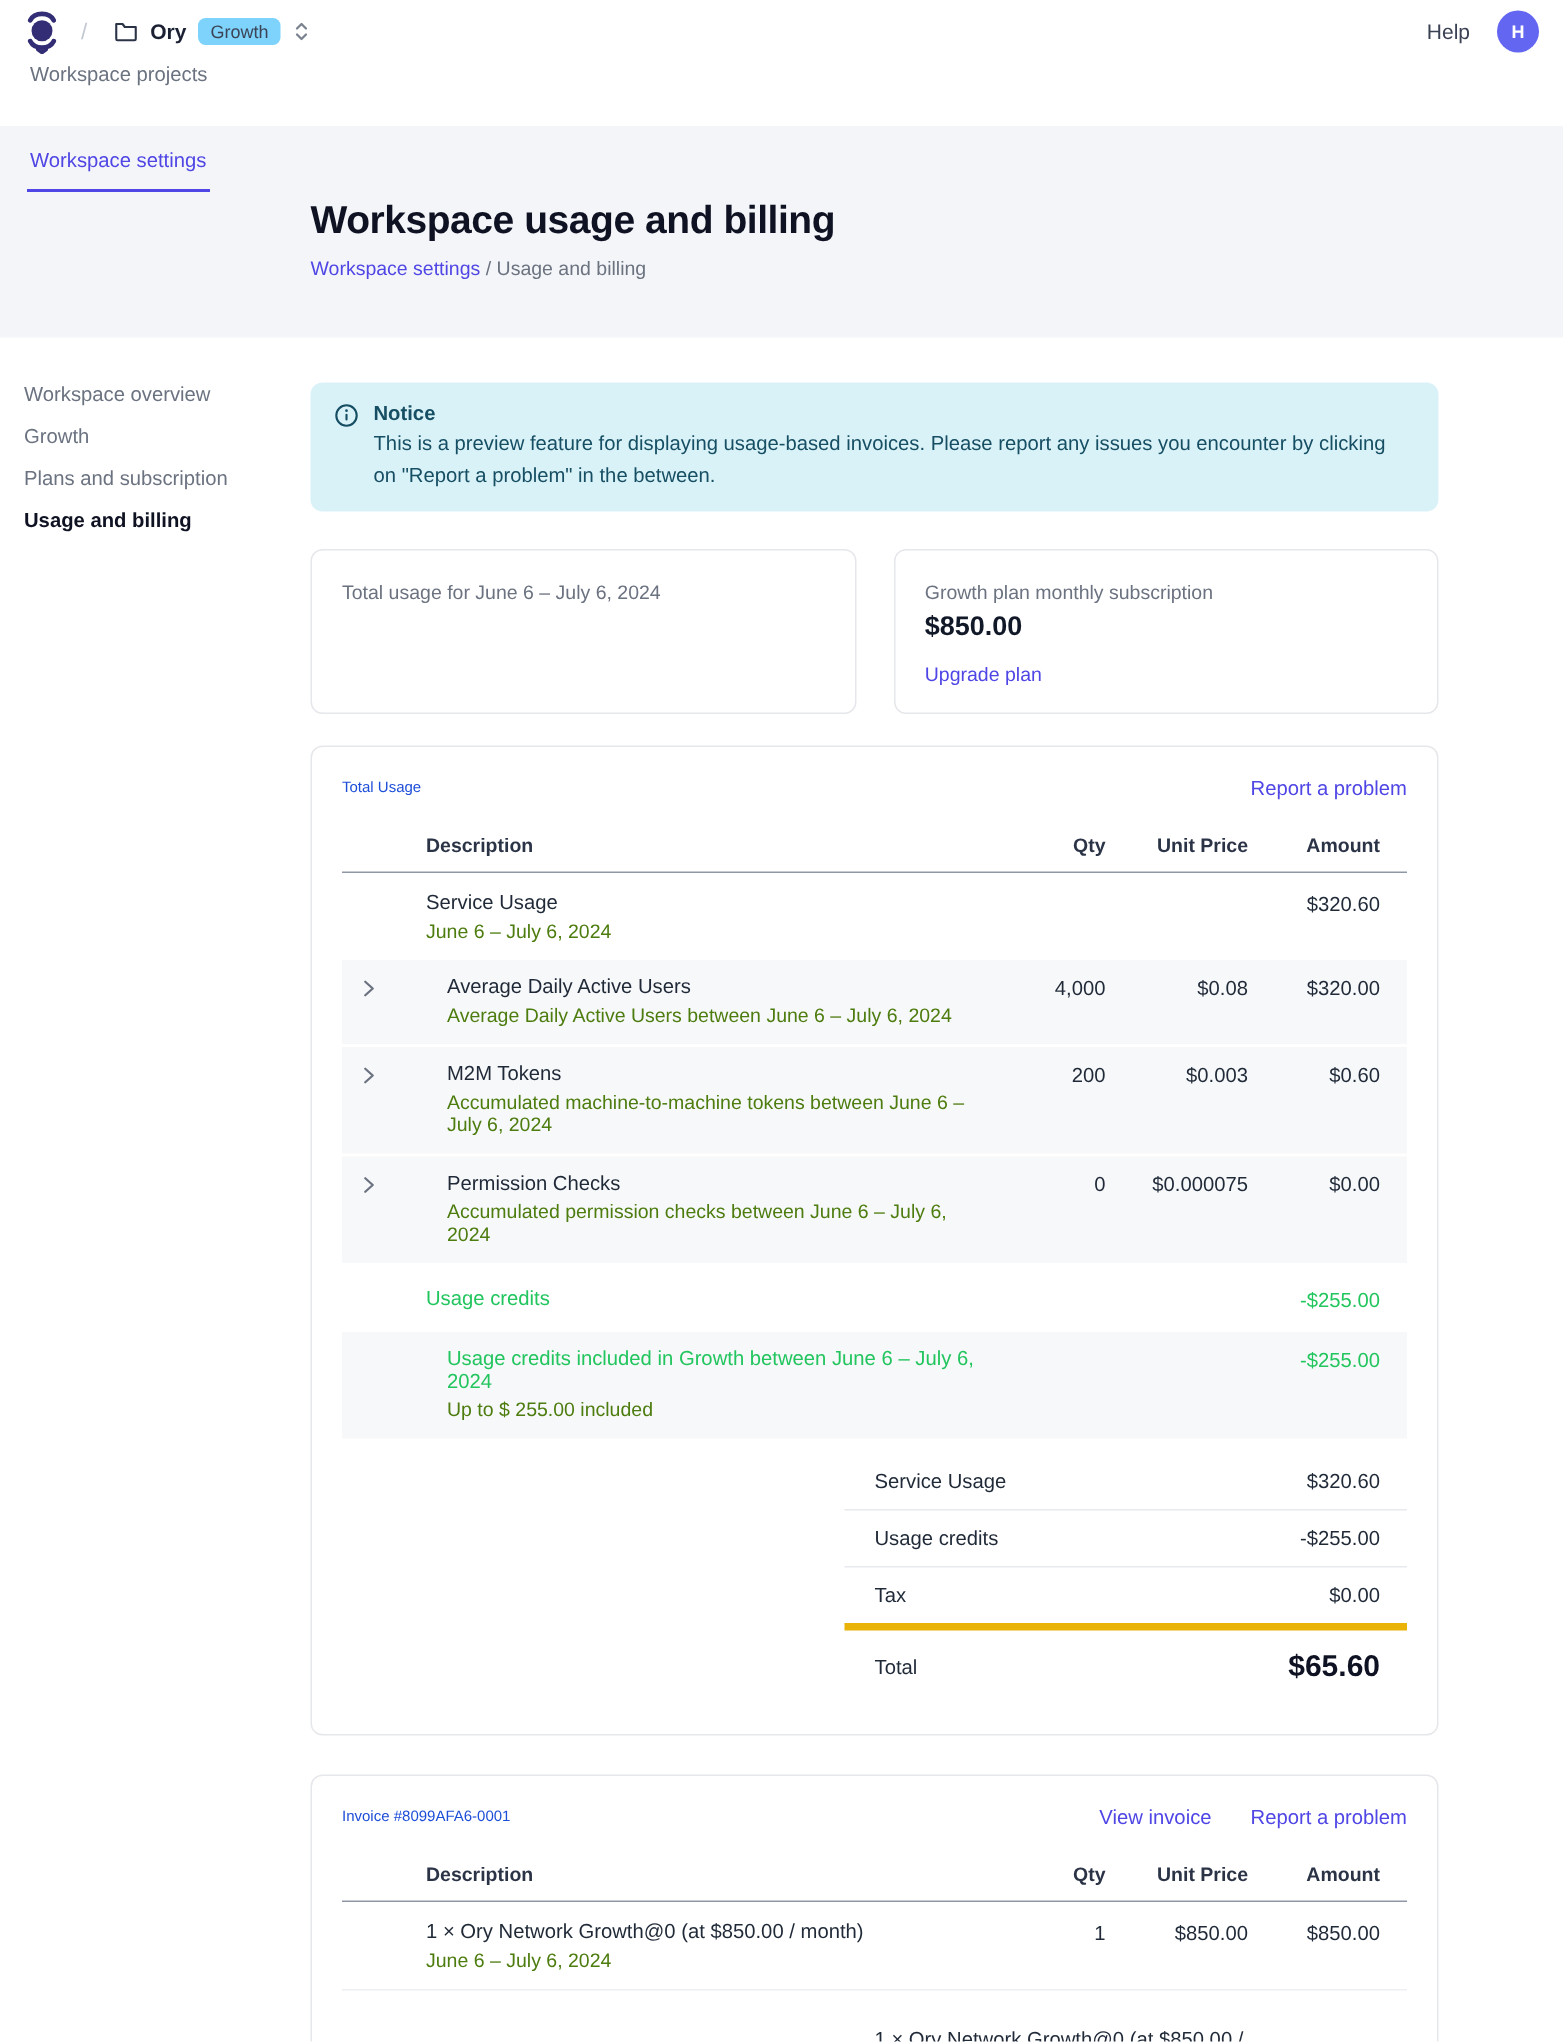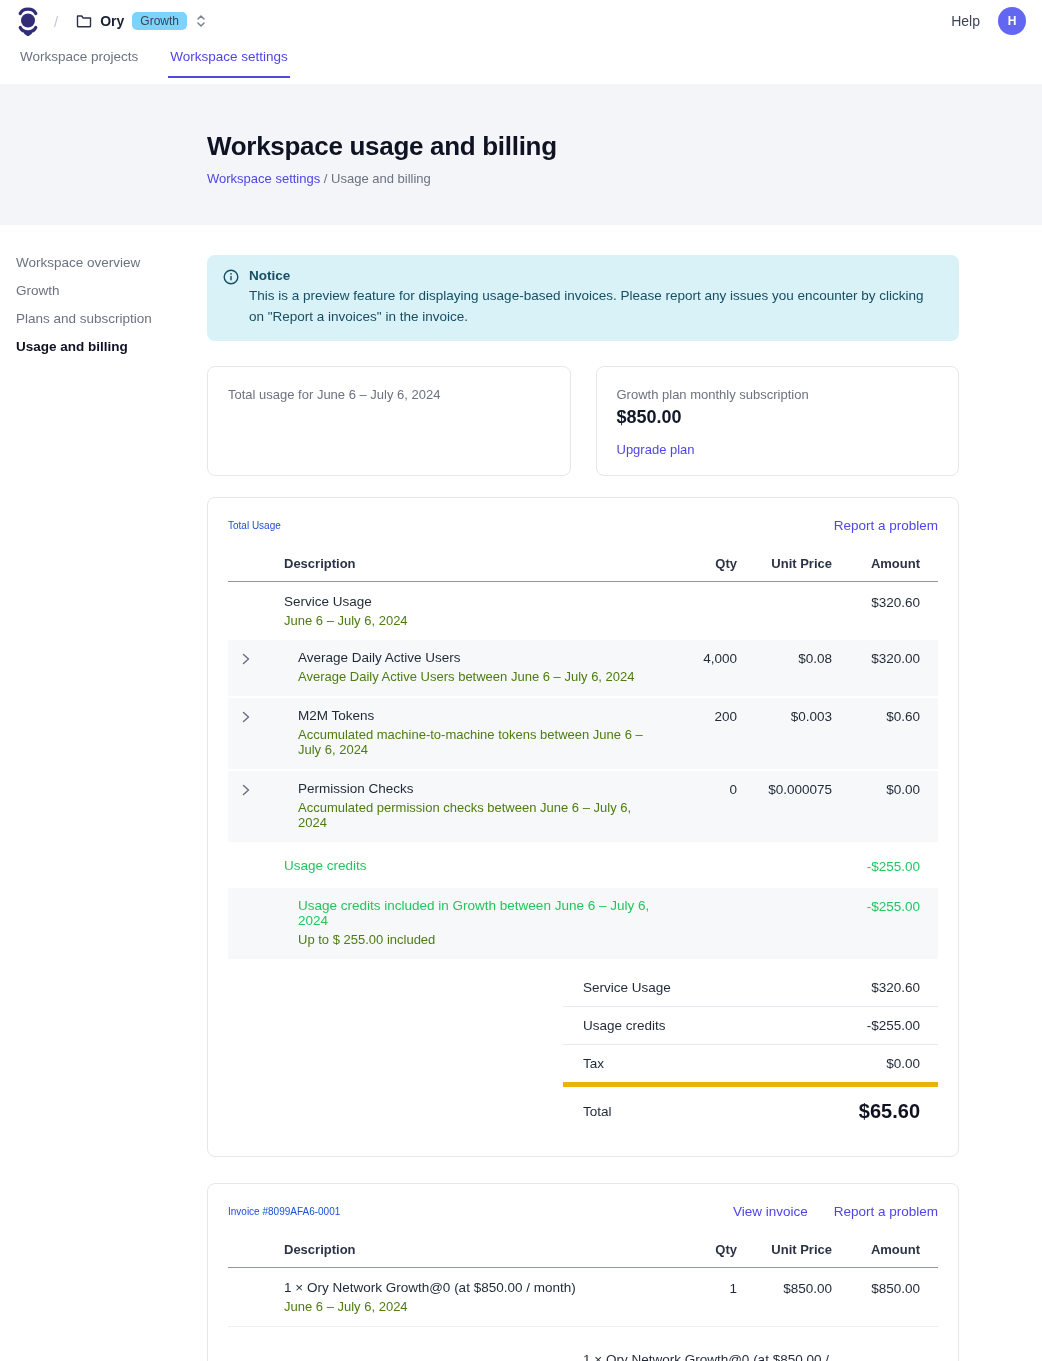--- a/index.html
+++ b/index.html
@@ -20,21 +20,21 @@
     font-family:inherit; cursor:pointer; }
   .ws-name { font-size:14px; font-weight:600; color:#1b2133; }
   .badge { background:#7dd3fc; color:#3c4356; font-size:12px; font-weight:500;
     padding:2px 8px; border-radius:5px; }
   .spacer { flex:1; }
   .help-link { color:#3b4254; font-size:14px; margin-right:18px; }
   .avatar { width:28px; height:28px; border-radius:50%; background:#6366f1; color:#fff;
     font-size:12px; font-weight:600; display:flex; align-items:center; justify-content:center; cursor:pointer; }
 
   
-  .tabbar { height:42px; display:flex; align-items:center; gap:28px; padding:0 18px; background:#fff; }
+  .tabbar { height:42px; display:flex; align-items:flex-start; gap:28px; padding:0 18px; background:#fff;flex-direction:column; }
   .tab { font-size:13.5px; color:#6b7280; padding:0 2px 12px; cursor:pointer; border-bottom:2px solid transparent; }
   .tab.active { color:#4f46e5; font-weight:500; border-bottom-color:#4f46e5; }
 
   
   .hero { background:#f4f5f8; height:141px; padding:47px 0 0 207px; }
   .hero h1 { font-size:26px; font-weight:700; letter-spacing:-0.3px; color:#0f1222; }
   .crumbs { margin-top:9px; font-size:13px; color:#6b7280; }
   .crumbs a { color:#4f46e5; font-weight:500; }
 
   
@@ -150,21 +150,21 @@
     <div class="notice">
       <span class="ic">
         <svg width="16" height="16" viewBox="0 0 16 16">
           <circle cx="8" cy="8" r="6.8" fill="none" stroke="#164e63" stroke-width="1.4"></circle>
           <circle cx="8" cy="4.8" r="0.9" fill="#164e63"></circle>
           <rect x="7.3" y="6.8" width="1.4" height="4.6" rx="0.7" fill="#164e63"></rect>
         </svg>
       </span>
       <div>
         <div class="notice-title">Notice</div>
-        <div class="notice-body">This is a preview feature for displaying usage-based invoices. Please report any issues you encounter by clicking on "Report a invoices" in the invoice.</div>
+        <div class="notice-body">This is a preview feature for displaying usage-based invoices. Please report any issues you encounter by clicking on "Report a problem" in the between.</div>
       </div>
     </div>
 
     <div class="cards">
       <div class="card">
         <div class="card-label">Total usage for June 6 – July 6, 2024</div>
       </div>
       <div class="card">
         <div class="card-label">Growth plan monthly subscription</div>
         <div class="card-value">$850.00</div>

